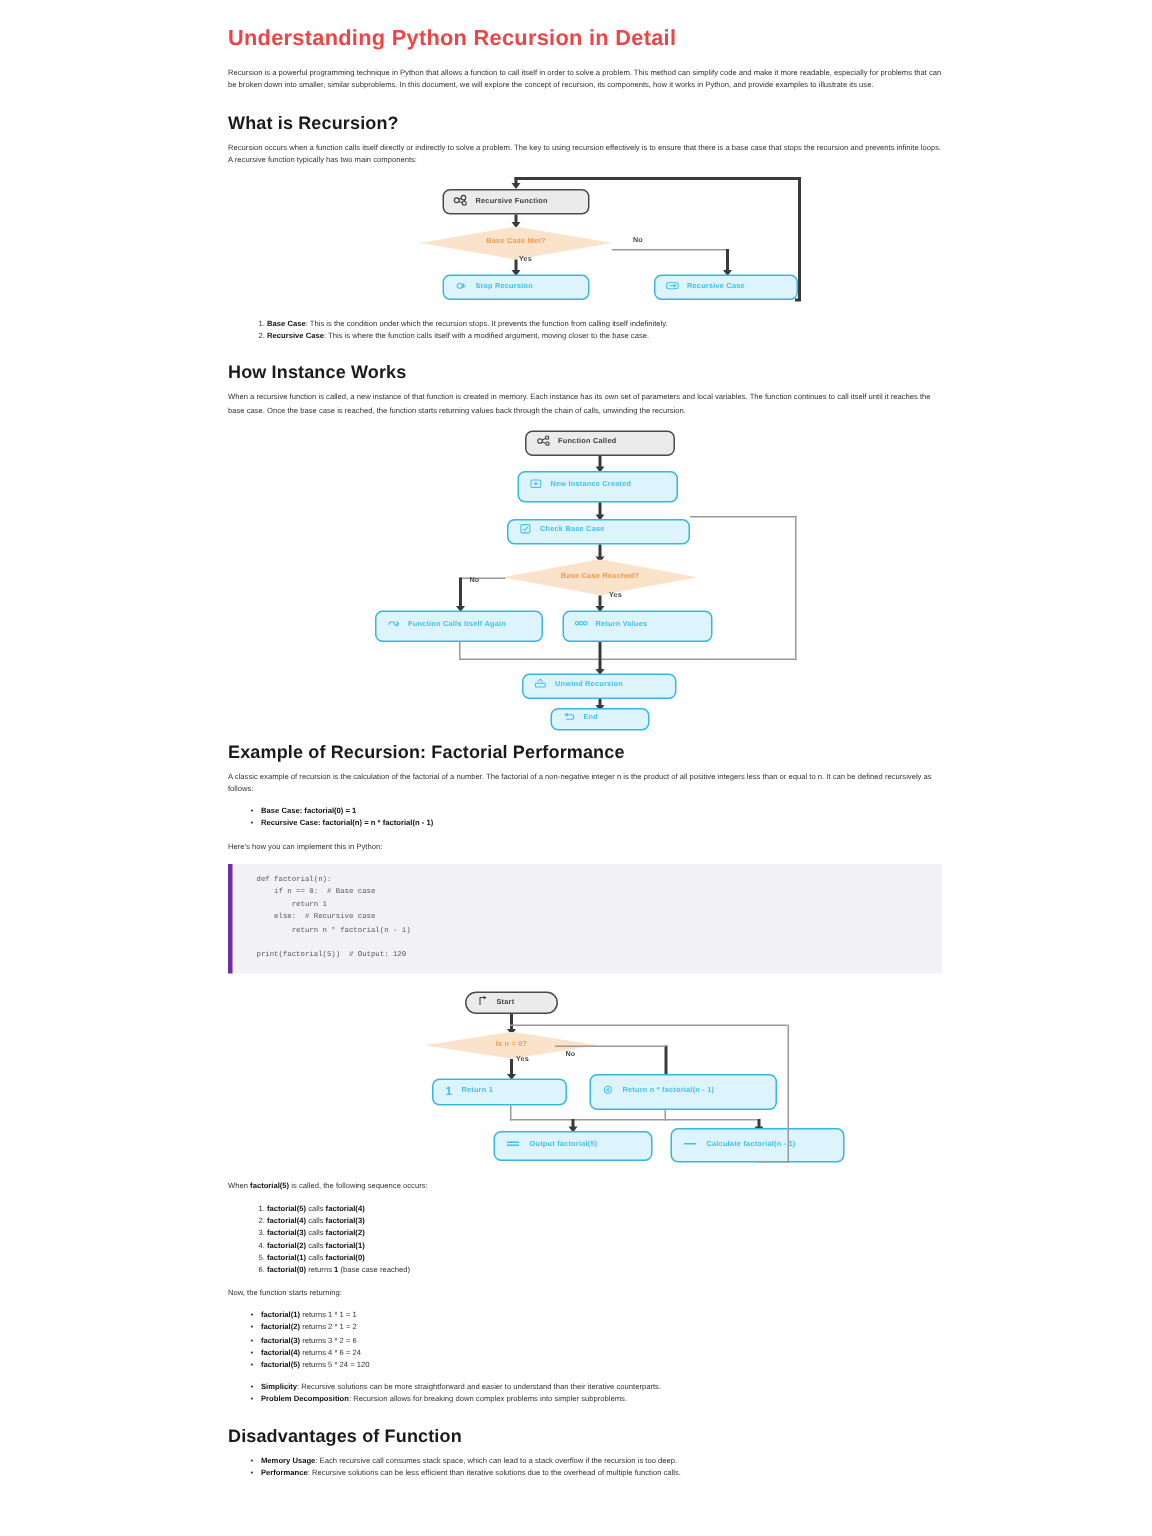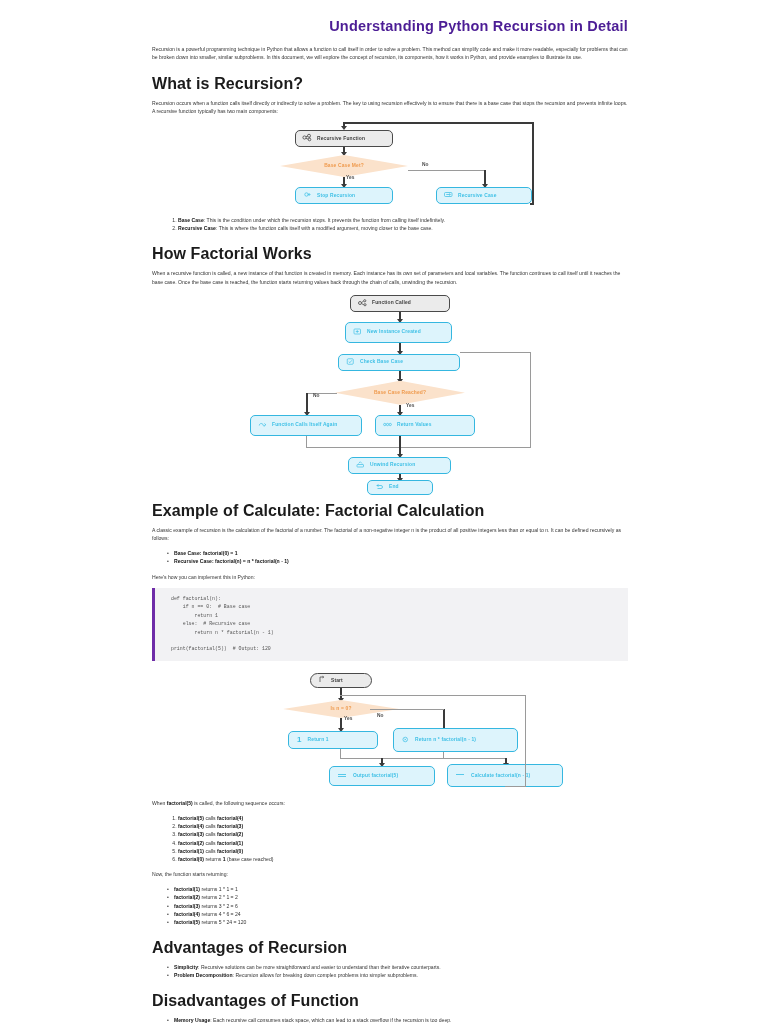--- a/index.html
+++ b/index.html
@@ -15,25 +15,24 @@
   .page {
     width: 768px; height: 1024px;
     box-sizing: border-box;
     padding: 18px 140px 0 152px;
   }
   h1.doc-title {
     font-size: 14.5px;
     font-weight: bold;
     letter-spacing: .2px;
     margin: 0 0 11px 0;
-    color: #4c1d95;
-    text-align: right;
+    color: #ef4444;
   }
   h2.sec {
-    font-size: 16px;
+    font-size: 12px;
     font-weight: bold;
     margin: 13px 0 6px 0;
     color: #1b1b1b;
     letter-spacing: .1px;
   }
   p.body {
     font-size: 5.1px;
     line-height: 1.62;
     margin: 0 0 7px 0;
     color: #333;
@@ -202,21 +201,21 @@
     <div class="edge v" style="left:292px;top:0px;height:82px;"></div>
     <div class="edge h" style="left:103px;top:0px;width:190px;"></div>
     <div class="edge h" style="left:290px;top:81px;width:4px;"></div>
   </div>
 
   <ol class="body-list">
     <li><b>Base Case</b><span>: This is the condition under which the recursion stops. It prevents the function from calling itself indefinitely.</span></li>
     <li><b>Recursive Case</b><span>: This is where the function calls itself with a modified argument, moving closer to the base case.</span></li>
   </ol>
 
-  <h2 class="sec">How Factorial Works</h2>
+  <h2 class="sec">How Instance Works</h2>
   <p class="body">When a recursive function is called, a new instance of that function is created in memory. Each instance has its own set of parameters and local variables. The function continues to call itself until it reaches the base case. Once the base case is reached, the function starts returning values back through the chain of calls, unwinding the recursion.</p>
 
   <div class="flow" style="width:340px;height:196px;">
     <div class="node gray" style="left:130px;top:2px;width:100px;height:17px;">
       <span class="ic">
         <svg width="11" height="9" viewBox="0 0 22 18">
             <g fill="none" stroke="#3d3d3d" stroke-width="1.5">
               <circle cx="6" cy="10" r="3"></circle>
               <path d="M9 9 L13 6.5 M9.4 11.6 L13.4 13"></path>
               <circle cx="15.5" cy="5.5" r="2.2"></circle>
@@ -323,21 +322,21 @@
             <g fill="none" stroke="#3fc0e6" stroke-width="1.5">
               <path d="M5 7 H14 A3 3 0 0 1 14 13 H7"></path>
               <path d="M9 5 L6 7 L9 9"></path>
             </g>
           </svg>
       </span>
       <span class="lb">End</span>
     </div>
   </div>
 
-  <h2 class="sec">Example of Calculate: Factorial Calculation</h2>
+  <h2 class="sec">Example of Recursion: Factorial Performance</h2>
   <p class="body">A classic example of recursion is the calculation of the factorial of a number. The factorial of a non-negative integer n is the product of all positive integers less than or equal to n. It can be defined recursively as follows:</p>
   <ul class="body-list">
     <li><b>Base Case</b><b>: factorial(0) = 1</b></li>
     <li><b>Recursive Case</b><b>: factorial(n) = n * factorial(n - 1)</b></li>
   </ul>
   <p class="body">Here's how you can implement this in Python:</p>
 
   <div class="codeblock">def factorial(n):
     if n == 0:  # Base case
         return 1
@@ -439,21 +438,20 @@
   </ol>
   <p class="body">Now, the function starts returning:</p>
   <ul class="body-list">
     <li><b>factorial(1)</b><span> returns 1 * 1 = 1</span></li>
     <li><b>factorial(2)</b><span> returns 2 * 1 = 2</span></li>
     <li><b>factorial(3)</b><span> returns 3 * 2 = 6</span></li>
     <li><b>factorial(4)</b><span> returns 4 * 6 = 24</span></li>
     <li><b>factorial(5)</b><span> returns 5 * 24 = 120</span></li>
   </ul>
 
-  <h2 class="sec">Advantages of Recursion</h2>
   <ul class="body-list">
     <li><b>Simplicity</b><span>: Recursive solutions can be more straightforward and easier to understand than their iterative counterparts.</span></li>
     <li><b>Problem Decomposition</b><span>: Recursion allows for breaking down complex problems into simpler subproblems.</span></li>
   </ul>
 
   <h2 class="sec">Disadvantages of Function</h2>
   <ul class="body-list">
     <li><b>Memory Usage</b><span>: Each recursive call consumes stack space, which can lead to a stack overflow if the recursion is too deep.</span></li>
     <li><b>Performance</b><span>: Recursive solutions can be less efficient than iterative solutions due to the overhead of multiple function calls.</span></li>
   </ul>

